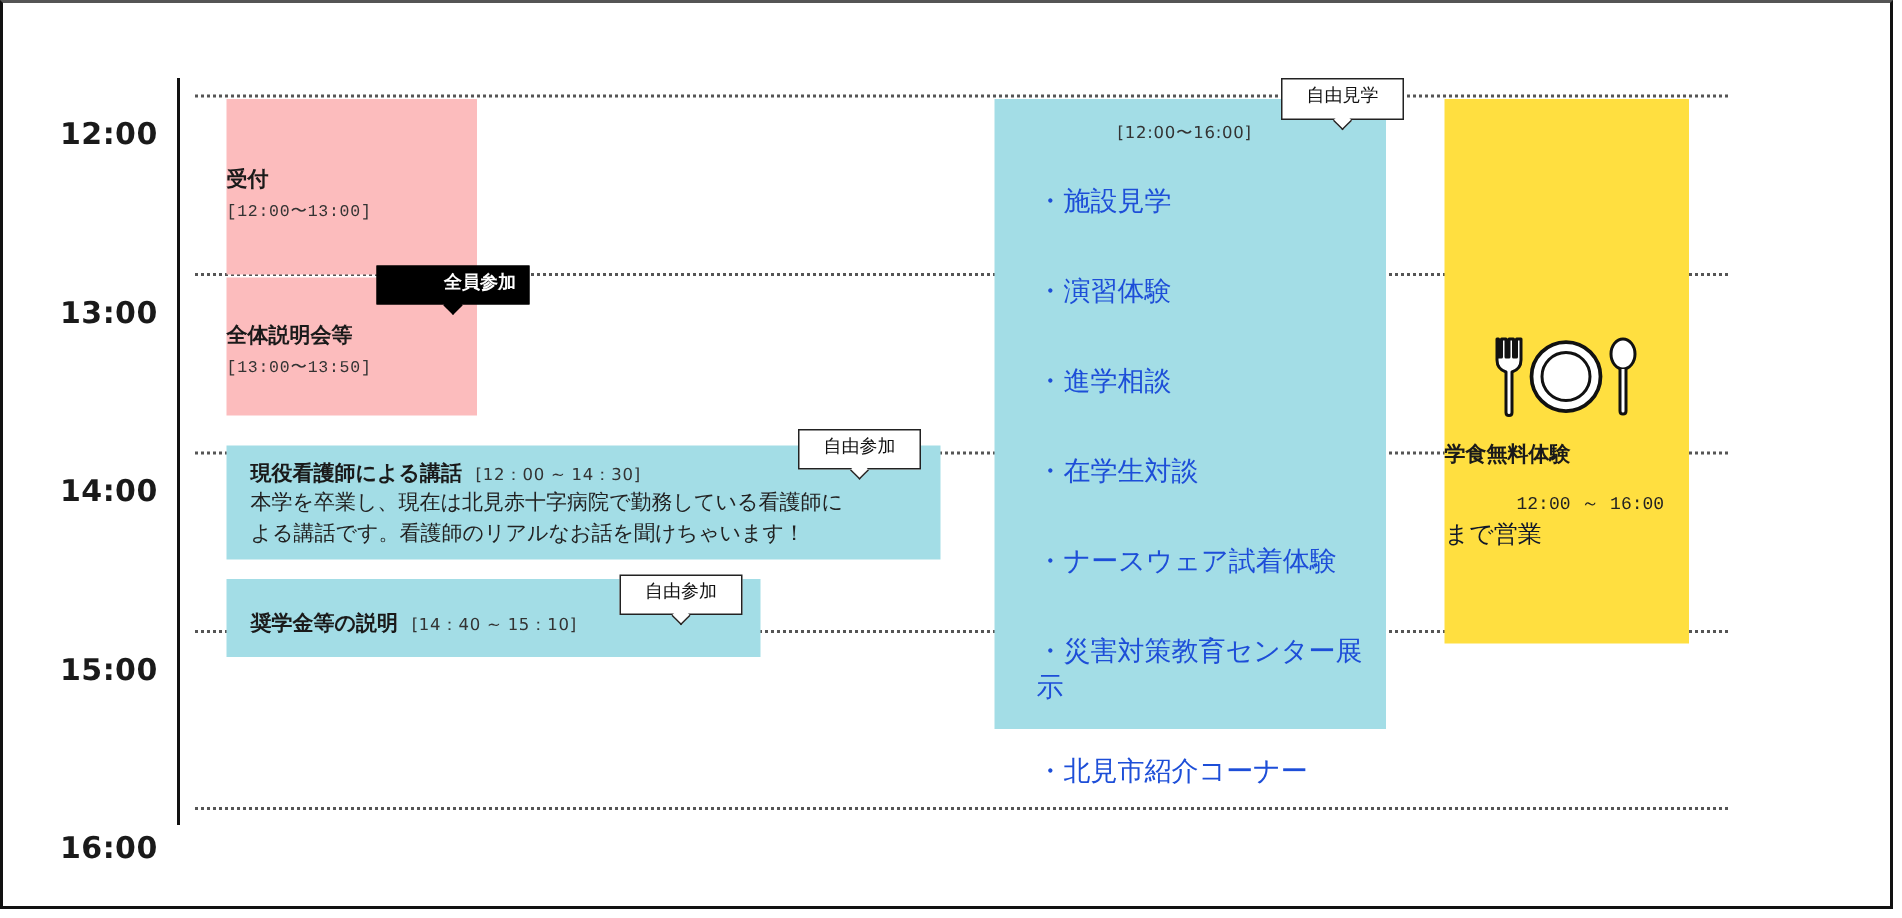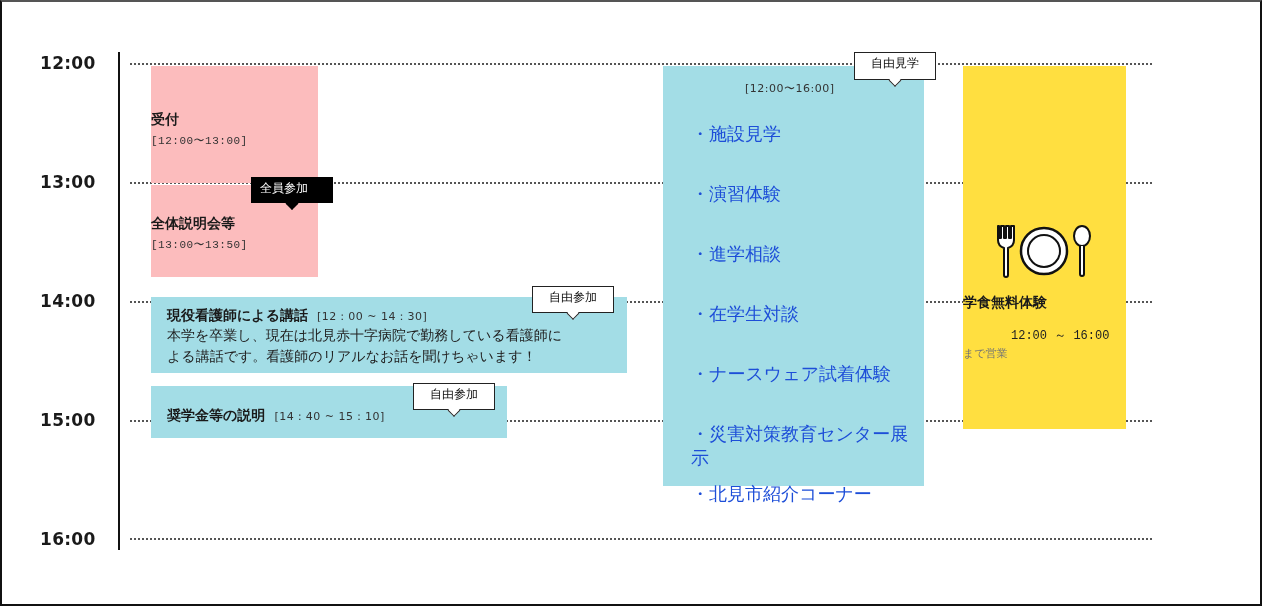--- a/index.html
+++ b/index.html
@@ -1,19 +1,19 @@
 <!DOCTYPE html>
 <html><head>
 <meta charset="utf-8">
 <style>
   html, body { margin:0; padding:0; background:#ffffff; }
   body { width:1268px; height:612px; position:relative; overflow:hidden; font-family:"DejaVu Sans","Liberation Sans",sans-serif; color:#222; }
   .shadow { position:absolute; left:6px; top:6px; width:1256px; height:600px; background:#fbb9ba; border:2px solid #111; box-sizing:border-box; }
   .card { position:absolute; left:0; top:0; width:1262px; height:606px; background:#fff; border:2px solid #111; box-sizing:border-box; border-top-color:#555; }
-  .time-label { position:absolute; left:40px; width:66px; text-align:left; font-family:"DejaVu Sans",sans-serif; font-weight:bold; font-size:17px; color:#1a1a1a; transform:translateY(-50%); letter-spacing:0.3px; }
+  .time-label { position:absolute; left:40px; width:66px; text-align:left; font-family:"DejaVu Sans",sans-serif; font-weight:bold; font-size:20px; color:#1a1a1a; transform:translateY(-50%); letter-spacing:0.3px;margin-top:26px; }
   .vline { position:absolute; left:118px; top:52px; width:2px; height:498px; background:#111; }
   .dotline { position:absolute; left:130px; width:1022px; height:0; border-top:2px dotted #555; }
   .block { position:absolute; box-sizing:border-box; }
   .pink { background:#fcbcbd; }
   .blue { background:#a3dde6; }
   .yellow { background:#ffdf40; }
   .center-text { text-align:left;font-family:Liberation Mono, monospace; }
   .title { font-size:14px; font-weight:bold; color:#1a1a1a; }
   .range { font-size:11px; color:#333; letter-spacing:0.5px; }
   .tag { position:absolute; background:#fff; border:1px solid #222; font-size:12px; color:#111; padding:2px 8px; box-sizing:border-box; white-space:nowrap; }
@@ -45,21 +45,21 @@
 
 <div class="block pink" style="left:151px; top:66px; width:167px; height:117px;">
   <div class="center-text title" style="position:absolute; left:0; right:0; top:45px;">受付</div>
   <div class="center-text range" style="position:absolute; left:0; right:0; top:67px;">[12:00〜13:00]</div>
 </div>
 
 <div class="block pink" style="left:151px; top:185px; width:167px; height:92px;padding-left:12px;">
   <div class="center-text title" style="position:absolute; left:0; right:0; top:30px;">全体説明会等</div>
   <div class="center-text range" style="position:absolute; left:0; right:0; top:52px;">[13:00〜13:50]</div>
 </div>
-<div class="tag dark" style="left:251px; top:177px; width:82px; height:26px; text-align:left;">全員参加</div>
+<div class="tag dark" style="left:251px; top:177px; width:102px; height:26px; text-align:right;font-weight:bold;">全員参加</div>
 
 <div class="block blue" style="left:151px; top:297px; width:476px; height:76px;">
   <div style="position:absolute; left:16px; top:8px; white-space:nowrap;">
     <span class="title">現役看護師による講話</span>
     <span class="range" style="margin-left:4px;">[12：00 ~ 14：30]</span>
   </div>
   <div class="desc" style="position:absolute; left:16px; top:28px; white-space:nowrap;">
     <div>本学を卒業し、現在は北見赤十字病院で勤務している看護師に</div>
     <div>よる講話です。看護師のリアルなお話を聞けちゃいます！</div>
   </div>
@@ -75,31 +75,31 @@
 <div class="tag" style="left:413px; top:383px; width:82px; height:27px; text-align:center;">自由参加</div>
 
 <div class="block blue" style="left:663px; top:66px; width:261px; height:420px;">
   <div class="range" style="position:absolute; left:82px; top:15px;">[12:00〜16:00]</div>
   <div class="list-item" style="top:56px;">・施設見学</div>
   <div class="list-item" style="top:116px;">・演習体験</div>
   <div class="list-item" style="top:176px;">・進学相談</div>
   <div class="list-item" style="top:236px;">・在学生対談</div>
   <div class="list-item" style="top:296px;">・ナースウェア試着体験</div>
   <div class="list-item" style="top:356px;">・災害対策教育センター展示</div>
-  <div class="list-item" style="top:416px;">・北見市紹介コーナー</div>
+  <div class="list-item" style="top:436px;">・北見市紹介コーナー</div>
 </div>
 <div class="tag" style="left:854px; top:52px; width:82px; height:28px; text-align:center;">自由見学</div>
 
 <div class="block yellow" style="left:963px; top:66px; width:163px; height:363px;">
   <svg style="position:absolute; left:32px; top:158px;" width="98" height="54" viewBox="0 0 98 54">
 
     <path d="M3 2 v14 q0 6 6 8 v27 q0 2 2 2 h0 q2 0 2-2 v-27 q6-2 6-8 v-14 h-3 v12 h-2 v-12 h-3 v12 h-2 v-12 h-3 v12 h-2 v-12 z" fill="#fff" stroke="#111" stroke-width="2" stroke-linejoin="round"></path>
 
     <circle cx="49" cy="27" r="23" fill="#fff" stroke="#111" stroke-width="2.5"></circle>
     <circle cx="49" cy="27" r="16" fill="#fff" stroke="#111" stroke-width="2"></circle>
 
     <ellipse cx="87" cy="12" rx="8" ry="10" fill="#fff" stroke="#111" stroke-width="2"></ellipse>
     <path d="M85 22 v28 q0 2 2 2 q2 0 2-2 v-28" fill="#fff" stroke="#111" stroke-width="2"></path>
   </svg>
   <div class="center-text title" style="position:absolute; left:0; right:0; top:228px; font-weight:bold;">学食無料体験</div>
   <div class="center-text" style="position:absolute; left:0; right:0; top:261px; font-size:12px; color:#222;padding-left:48px;">12:00 ～ 16:00</div>
-  <div class="center-text" style="position:absolute; left:0; right:0; top:280px; font-size:11px; color:#737373;">まで営業</div>
+  <div class="center-text" style="position:absolute; left:0; right:0; top:280px; font-size:16px; color:#0f172a;">まで営業</div>
 </div>
 
 </body></html>

